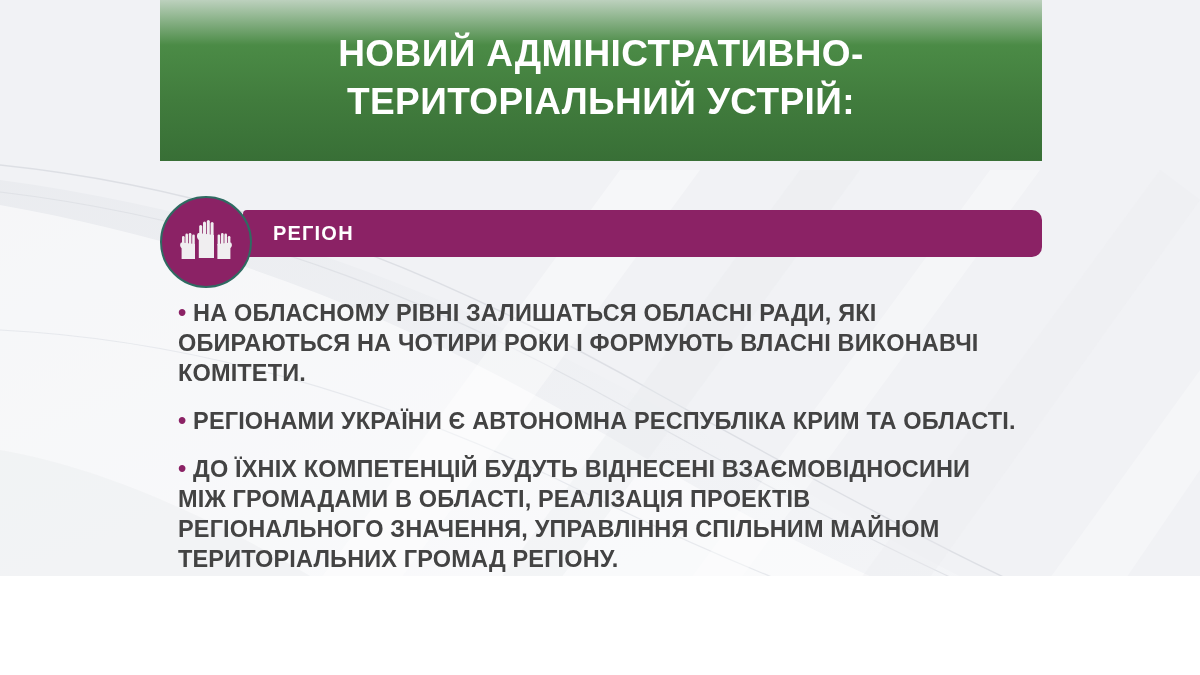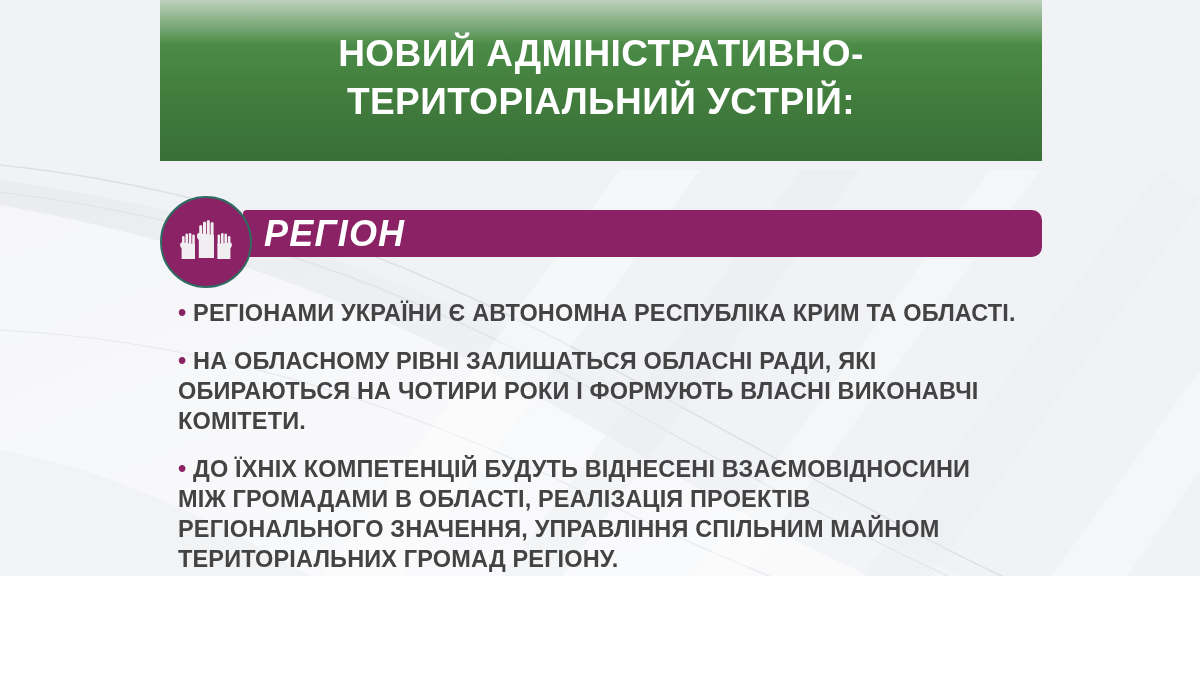--- a/index.html
+++ b/index.html
@@ -62,32 +62,31 @@
     position: absolute;
     left: 243px;
     top: 210px;
     width: 799px;
     height: 47px;
     background: #8b2265;
     border-radius: 4px 10px 10px 4px;
   }
   .section-title {
     position: absolute;
-    left: 264px;
+    left: 273px;
     top: 210px;
     height: 47px;
     display: flex;
     align-items: center;
     color: #ffffff;
-    font-size: 36px;
+    font-size: 20px;
     font-weight: bold;
     letter-spacing: 1.2px;
     text-transform: uppercase;
     z-index: 4;
-    font-style: italic;
   }
   .badge-circle {
     position: absolute;
     left: 160px;
     top: 196px;
     width: 92px;
     height: 92px;
     border-radius: 50%;
     background: #8b2265;
     border: 2px solid #2f6b62;
@@ -198,20 +197,20 @@
             <rect x="8.4" y="0.6" width="2.6" height="12.4" rx="1.3"></rect>
             <rect x="11.8" y="3.0" width="2.6" height="10.0" rx="1.3"></rect>
             <path d="M1.4,11.0 L15.0,9.5 C16.6,11.5 15.8,14.0 14.4,15.2 L14.4,26.0 L1.4,26.0 Z"></path>
           </g>
         </g>
       </svg>
     </span>
   </div>
 
   <div class="body-block">
+    <p class="bullet"><span class="dot">•</span><span> НА ОБЛАСНОМУ РІВНІ ЗАЛИШАТЬСЯ ОБЛАСНІ РАДИ, ЯКІ ОБИРАЮТЬСЯ НА ЧОТИРИ РОКИ І ФОРМУЮТЬ ВЛАСНІ ВИКОНАВЧІ КОМІТЕТИ.</span></p>
     <p class="bullet"><span class="dot">•</span><span> РЕГІОНАМИ УКРАЇНИ Є АВТОНОМНА РЕСПУБЛІКА КРИМ ТА ОБЛАСТІ.</span></p>
-    <p class="bullet"><span class="dot">•</span><span> НА ОБЛАСНОМУ РІВНІ ЗАЛИШАТЬСЯ ОБЛАСНІ РАДИ, ЯКІ ОБИРАЮТЬСЯ НА ЧОТИРИ РОКИ І ФОРМУЮТЬ ВЛАСНІ ВИКОНАВЧІ КОМІТЕТИ.</span></p>
     <p class="bullet"><span class="dot">•</span><span> ДО ЇХНІХ КОМПЕТЕНЦІЙ БУДУТЬ ВІДНЕСЕНІ ВЗАЄМОВІДНОСИНИ МІЖ ГРОМАДАМИ В ОБЛАСТІ, РЕАЛІЗАЦІЯ ПРОЕКТІВ РЕГІОНАЛЬНОГО ЗНАЧЕННЯ, УПРАВЛІННЯ СПІЛЬНИМ МАЙНОМ ТЕРИТОРІАЛЬНИХ ГРОМАД РЕГІОНУ.</span></p>
   </div>
 
   <div class="footer-bar"></div>
 
 </div>
 
 </body></html>

